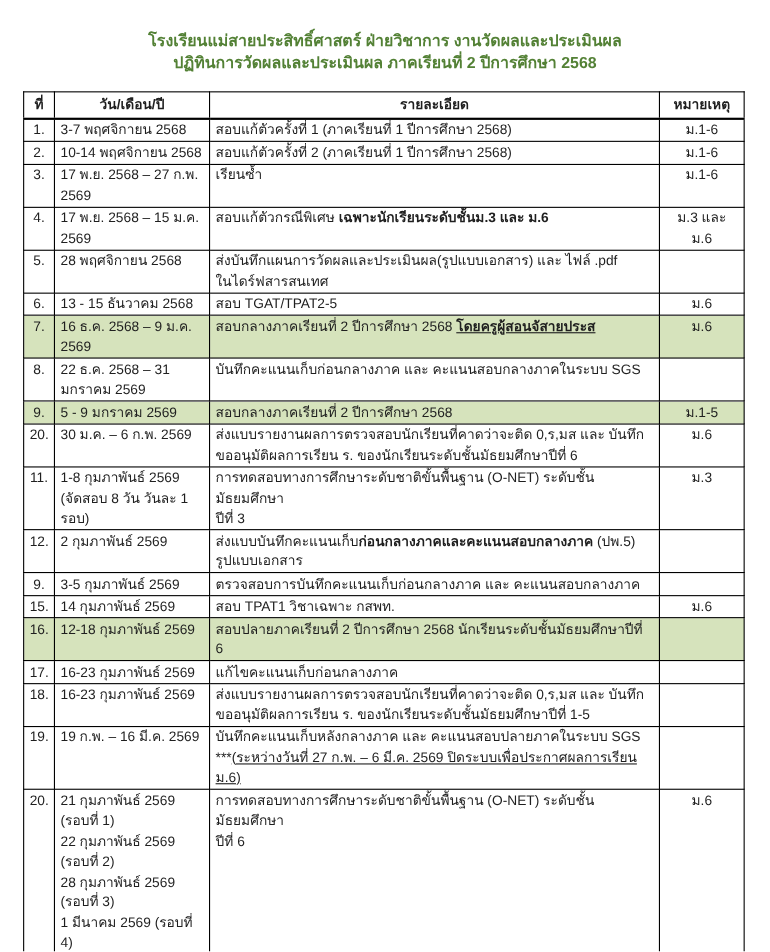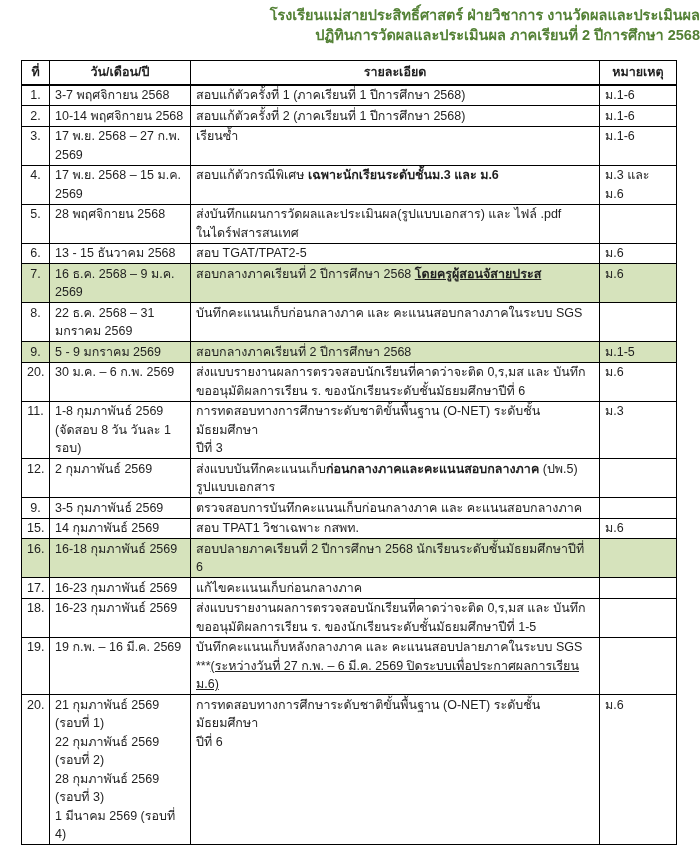--- a/index.html
+++ b/index.html
@@ -2,21 +2,21 @@
 <html><head>
 <meta charset="utf-8">
 <style>
   html,body{margin:0;padding:0;background:#ffffff;}
   .page{
     width:700px;height:865px;background:#ffffff;overflow:hidden;
     font-family:"Liberation Sans", sans-serif;color:#1f1f1f;
     position:relative;box-sizing:border-box;
   }
   .title-block{
-    padding-top:5px;text-align:right;font-weight:bold;
+    padding-top:28px;text-align:center;font-weight:bold;
     font-size:14.5px;line-height:20px;color:#538135;
   }
   table.schedule{
     border-collapse:collapse;table-layout:fixed;
     margin:15px 0 0 21px;width:655px;
     font-size:12.5px;line-height:18.5px;
     border:1.5px solid #000;
   }
   table.schedule th, table.schedule td{
     border:1px solid #000;
@@ -24,21 +24,21 @@
     vertical-align:top;
     overflow:hidden;
     box-sizing:border-box;
   }
   table.schedule th{
     font-weight:bold;text-align:center;background:#ffffff;
     border-bottom:2px solid #000;padding:2px 4px;
   }
   col.c1{width:28px;} col.c2{width:141px;} col.c3{width:409px;} col.c4{width:77px;}
   td.c-no{text-align:center;}
-  td.c-note{vertical-align:middle;}
+  td.c-note{text-align:center;vertical-align:middle;}
   tr.hl td{background:#d6e3bc;}
   .b{font-weight:bold;text-align:center;}
   .u{text-decoration:underline;}
 </style>
 </head>
 <body>
 
 <div class="page">
   <div class="title-block">
     <div>โรงเรียนแม่สายประสิทธิ์ศาสตร์ ฝ่ายวิชาการ งานวัดผลและประเมินผล</div>
@@ -140,21 +140,21 @@
           <td class="c-note"></td>
         </tr>
         <tr>
           <td class="c-no">15.</td>
           <td class="c-date">14 กุมภาพันธ์ 2569</td>
           <td class="c-detail"><span>สอบ TPAT1 วิชาเฉพาะ กสพท.</span></td>
           <td class="c-note">ม.6</td>
         </tr>
         <tr class="hl">
           <td class="c-no">16.</td>
-          <td class="c-date">16-18 กุมภาพันธ์ 2569</td>
+          <td class="c-date">12-18 กุมภาพันธ์ 2569</td>
           <td class="c-detail"><span>สอบปลายภาคเรียนที่ 2 ปีการศึกษา 2568 นักเรียนระดับชั้นมัธยมศึกษาปีที่ 6</span></td>
           <td class="c-note"></td>
         </tr>
         <tr>
           <td class="c-no">17.</td>
           <td class="c-date">16-23 กุมภาพันธ์ 2569</td>
           <td class="c-detail"><span>แก้ไขคะแนนเก็บก่อนกลางภาค</span></td>
           <td class="c-note"></td>
         </tr>
         <tr>

